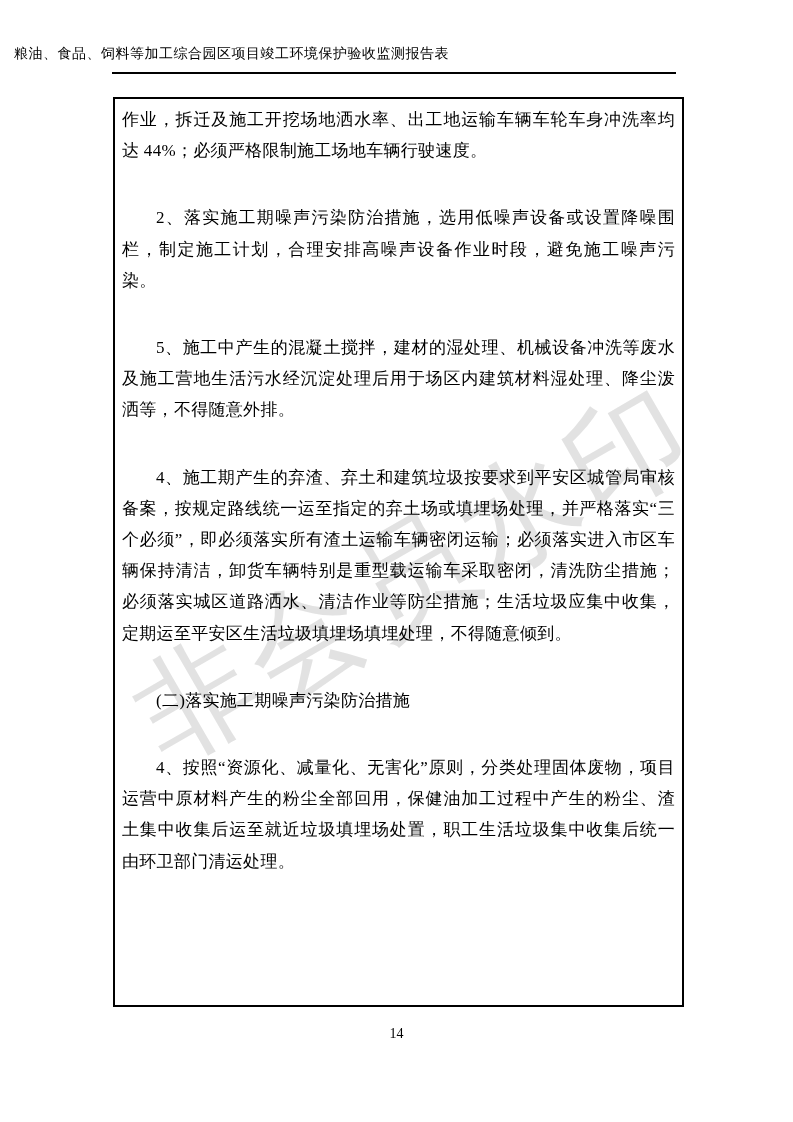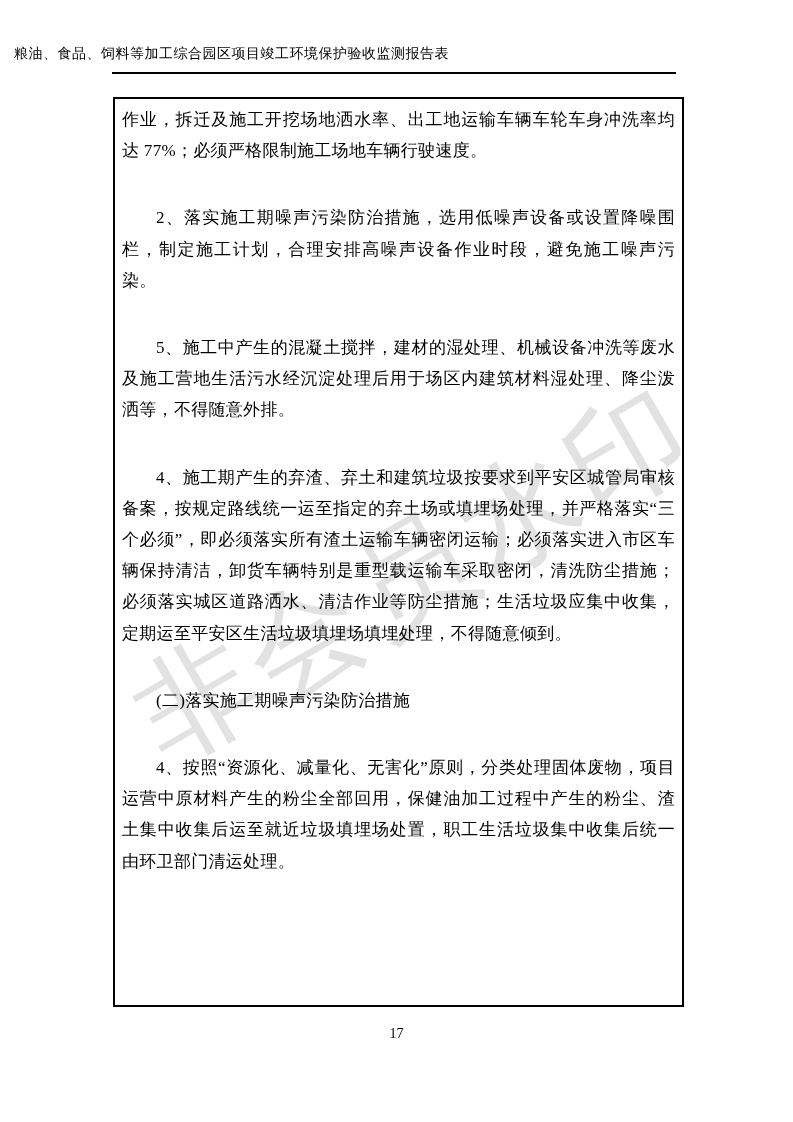--- a/index.html
+++ b/index.html
@@ -92,23 +92,23 @@
 
 <div class="page">
 
   <div class="header-title">粮油、食品、饲料等加工综合园区项目竣工环境保护验收监测报告表</div>
 
   <div class="header-rule"></div>
 
   <div class="watermark">非会员水印</div>
 
   <div class="report-cell">
-    <p>作业，拆迁及施工开挖场地洒水率、出工地运输车辆车轮车身冲洗率均达 77%；必须严格限制施工场地车辆行驶速度。</p>
+    <p>作业，拆迁及施工开挖场地洒水率、出工地运输车辆车轮车身冲洗率均达 44%；必须严格限制施工场地车辆行驶速度。</p>
     <p class="indent">2、落实施工期噪声污染防治措施，选用低噪声设备或设置降噪围栏，制定施工计划，合理安排高噪声设备作业时段，避免施工噪声污染。</p>
     <p class="indent">5、施工中产生的混凝土搅拌，建材的湿处理、机械设备冲洗等废水及施工营地生活污水经沉淀处理后用于场区内建筑材料湿处理、降尘泼洒等，不得随意外排。</p>
     <p class="indent">4、施工期产生的弃渣、弃土和建筑垃圾按要求到平安区城管局审核备案，按规定路线统一运至指定的弃土场或填埋场处理，并严格落实“三个必须”，即必须落实所有渣土运输车辆密闭运输；必须落实进入市区车辆保持清洁，卸货车辆特别是重型载运输车采取密闭，清洗防尘措施；必须落实城区道路洒水、清洁作业等防尘措施；生活垃圾应集中收集，定期运至平安区生活垃圾填埋场填埋处理，不得随意倾到。</p>
     <p class="indent">(二)落实施工期噪声污染防治措施</p>
     <p class="indent">4、按照“资源化、减量化、无害化”原则，分类处理固体废物，项目运营中原材料产生的粉尘全部回用，保健油加工过程中产生的粉尘、渣土集中收集后运至就近垃圾填埋场处置，职工生活垃圾集中收集后统一由环卫部门清运处理。</p>
   </div>
 
-  <div class="page-number">17</div>
+  <div class="page-number">14</div>
 
 </div>
 
 </body></html>

